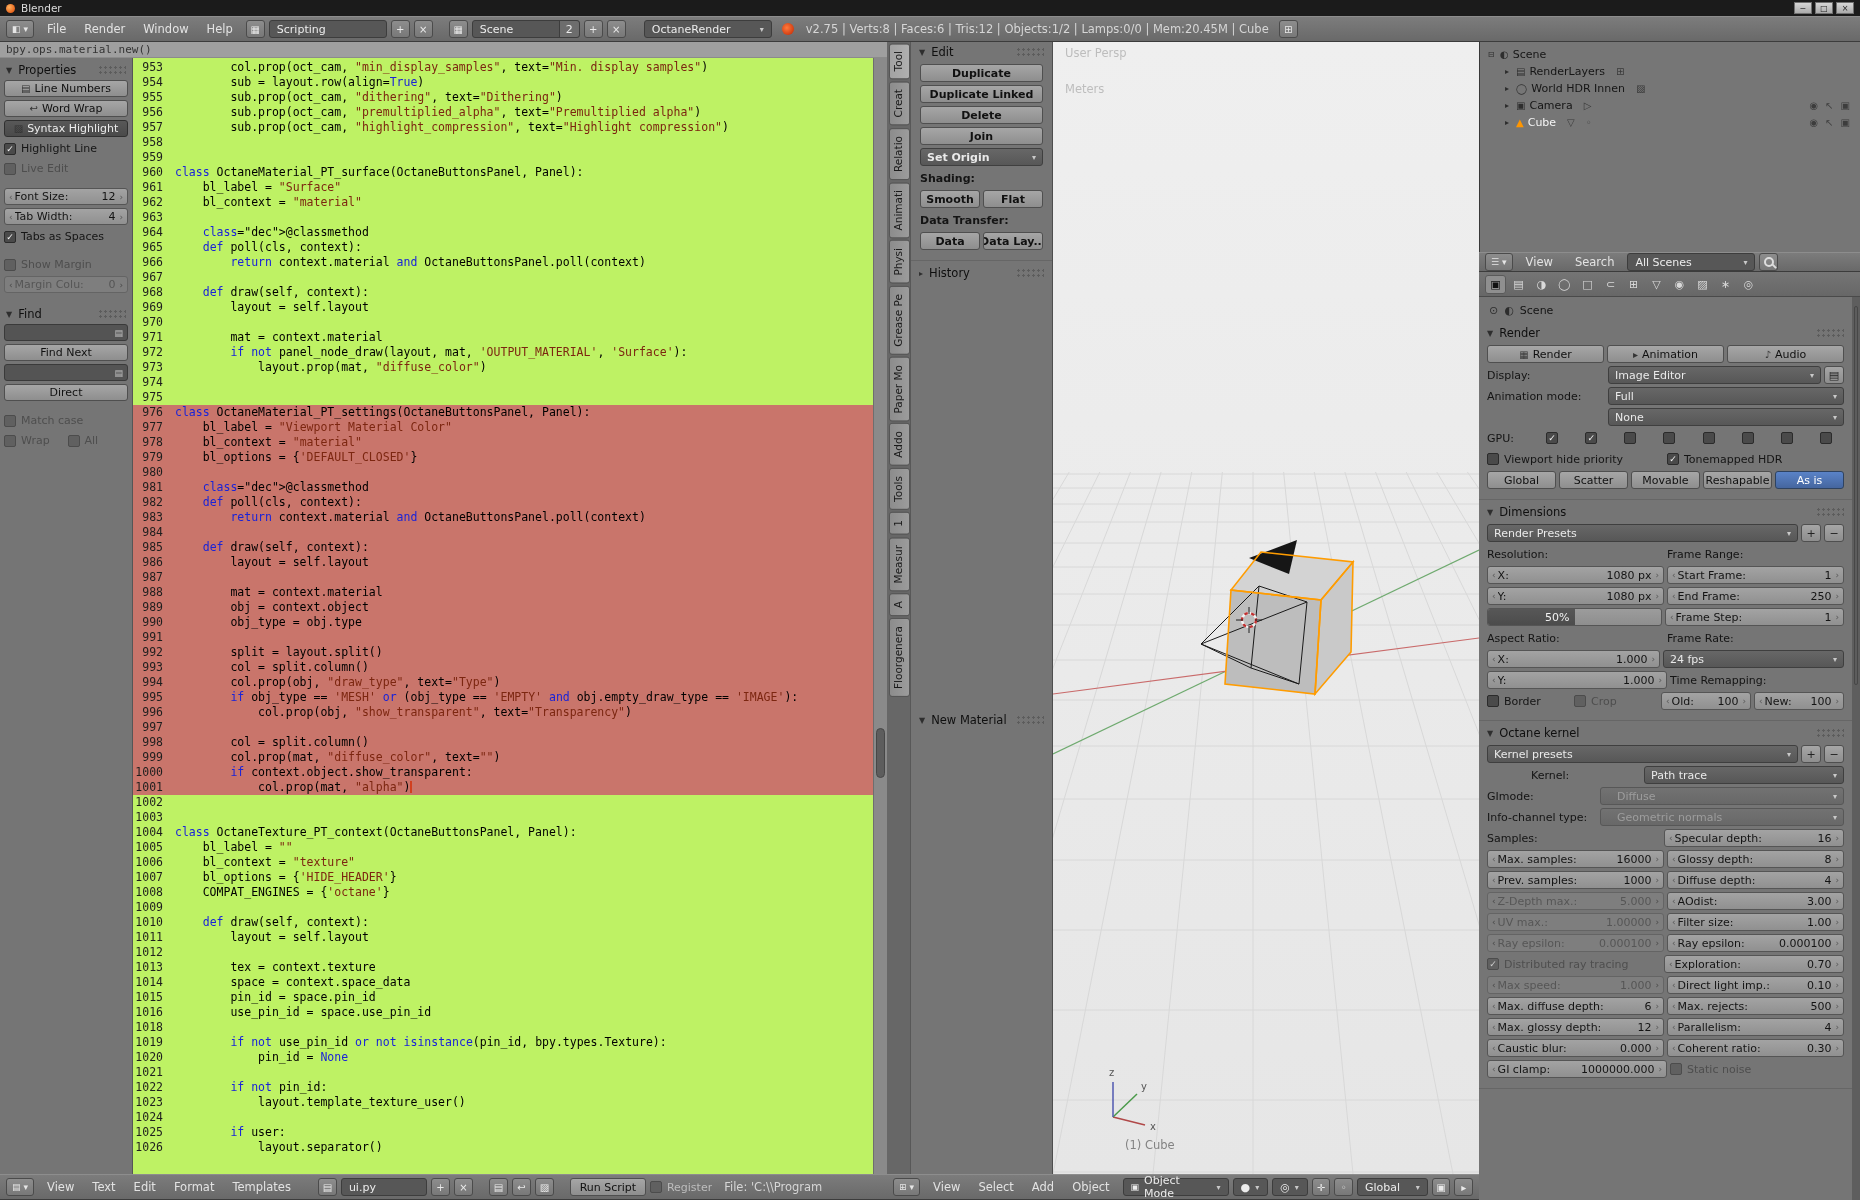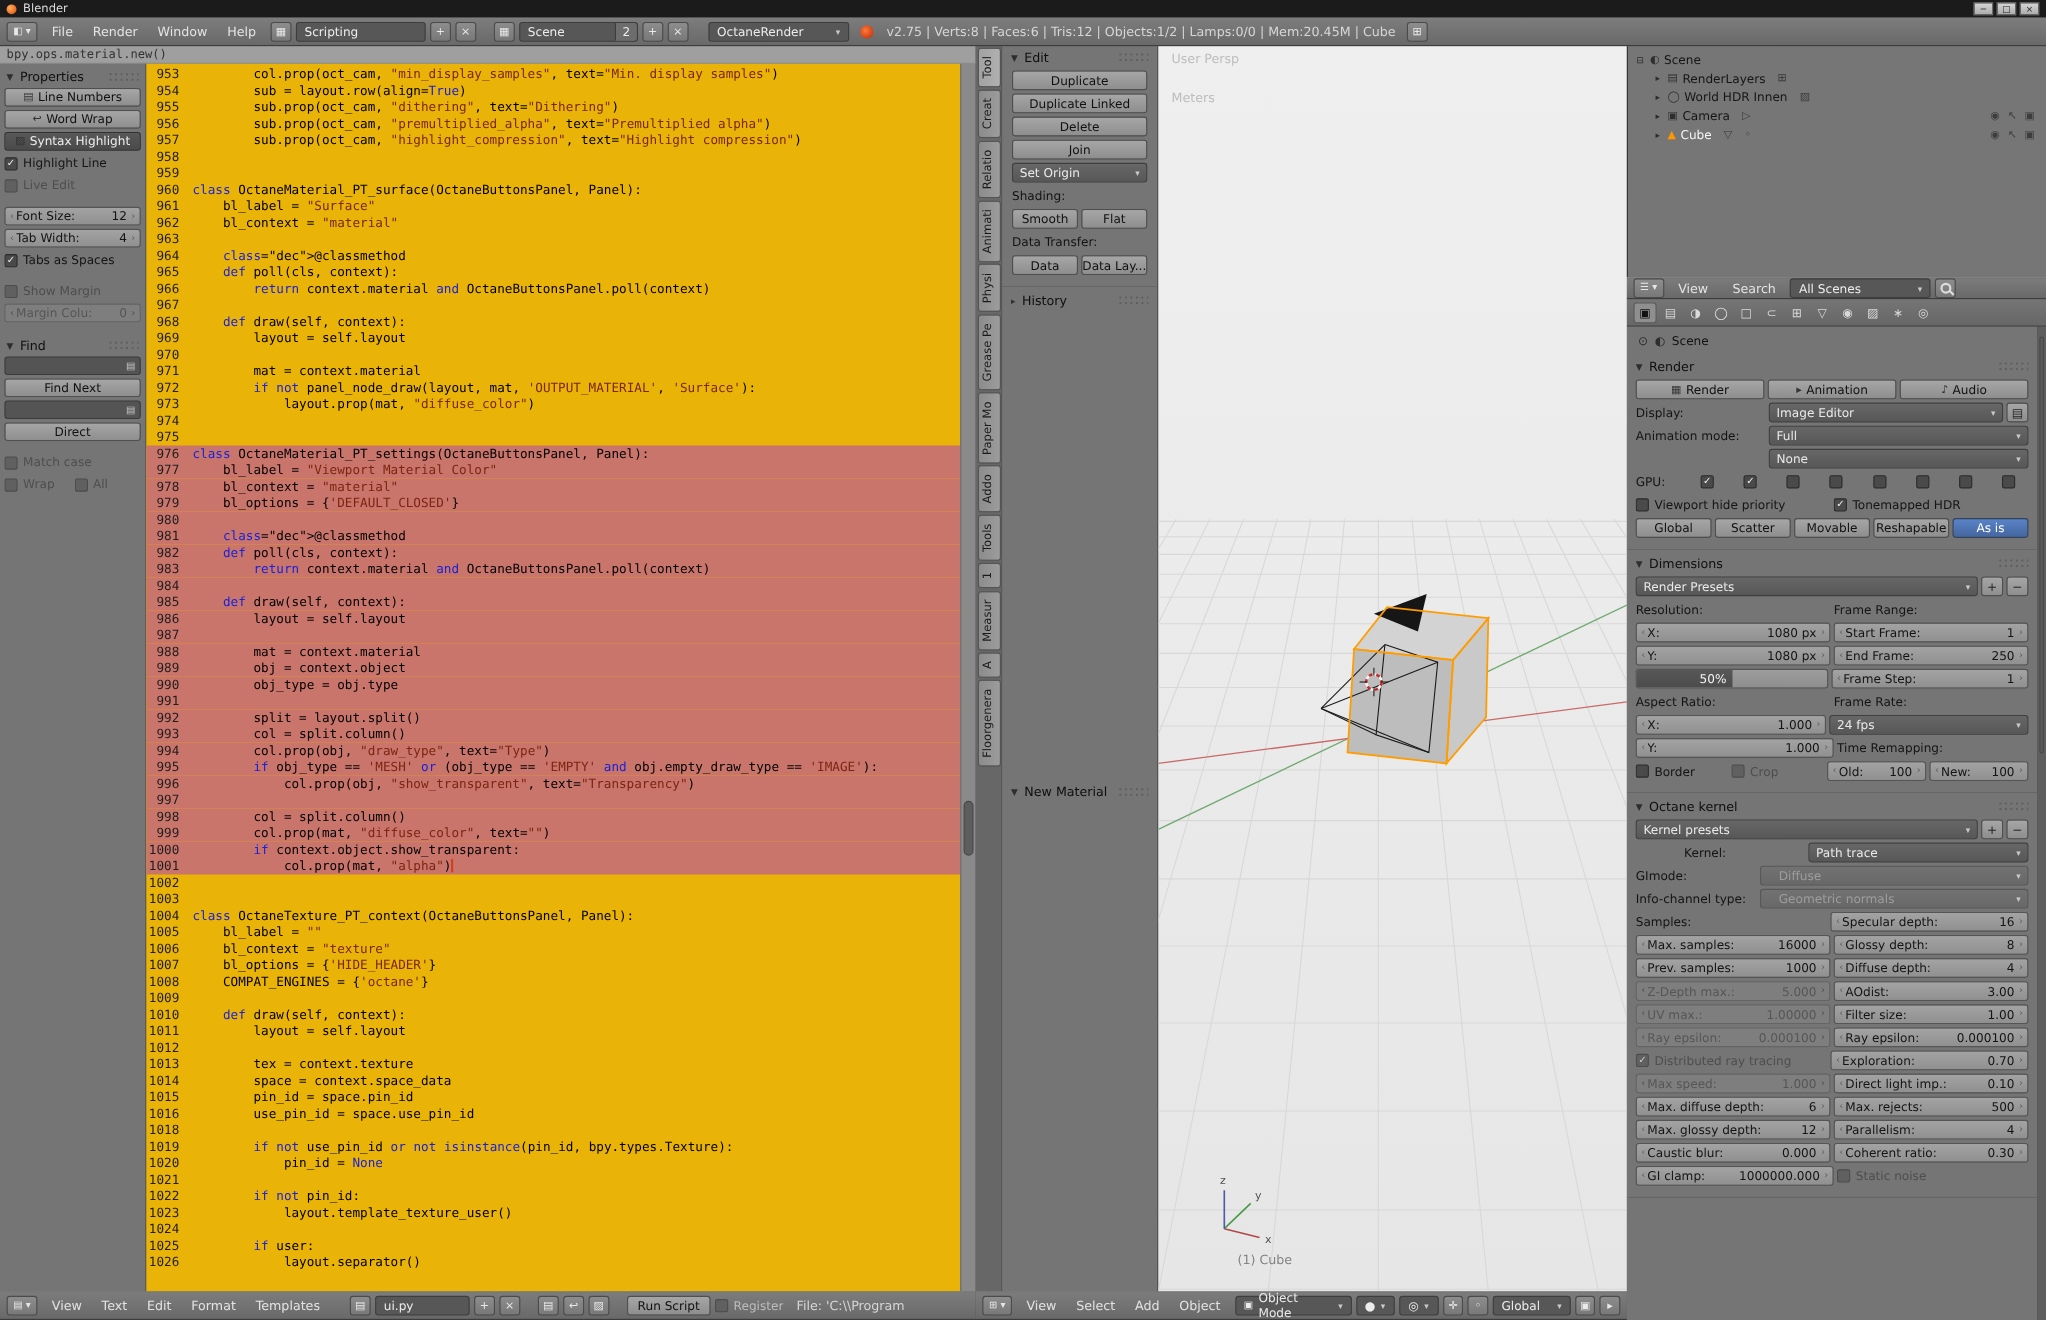--- a/index.html
+++ b/index.html
@@ -78,21 +78,21 @@
                 font-family:"DejaVu Sans Mono", monospace; }
   #tx-sidebar { position:absolute; left:0; top:58px; width:133px; height:1116px; background:#757575;
                 border-right:1px solid #565656; padding:2px 4px; }
   #tx-sidebar .w-row { height:17px; margin-bottom:3px; }
   .gap8 { height:8px; }
   .w-input { display:flex; align-items:center; background:#545454; border:1px solid #3a3a3a; border-radius:3px;
              height:17px; padding:0 4px; }
   .w-input input { flex:1; background:transparent; border:none; outline:none; color:#eee; font-size:11px; width:60px; }
   .w-input .clip { color:#c4c4c4; font-size:9px; }
 
-  #code-area { position:absolute; left:133px; top:58px; width:740px; height:1116px; background:#eab308;
+  #code-area { position:absolute; left:133px; top:58px; width:740px; height:1116px; background:#bef264;
                overflow:hidden; padding-top:2px; }
   .code-line { height:15px; line-height:15px; font-family:"DejaVu Sans Mono", monospace; font-size:11.5px;
                white-space:pre; color:#000; display:flex; }
   .code-line.sel { background:#c9756b; }
   .gutter { flex:0 0 42px; text-align:right; padding-right:12px; color:#1e1e1e; }
   .codetext { flex:1; }
   .kw { color:#1a23d8; } .str { color:#7c2610; }
   .caret { display:inline-block; width:2px; height:12px; background:#d1401f; vertical-align:-2px; }
   #code-scroll { position:absolute; left:873px; top:58px; width:14px; height:1116px; background:#8a8a8a;
                  border-left:1px solid #6e6e6e; }
@@ -103,21 +103,21 @@
 
   
   #tab-strip { position:absolute; left:887px; top:42px; width:24px; height:1132px; background:#676767;
                border-right:1px solid #585858; display:flex; flex-direction:column; overflow:hidden; }
   .vtab { writing-mode:vertical-rl; transform:rotate(180deg); background:linear-gradient(90deg,#9c9c9c,#8c8c8c);
           border:1px solid #555; border-radius:3px; color:#1a1a1a; font-size:10.5px; padding:7px 2px;
           margin:1px 0 1px 2px; text-align:center; }
   .vtab.active { background:linear-gradient(90deg,#b0b0b0,#a2a2a2); }
   #toolshelf { position:absolute; left:911px; top:42px; width:142px; height:1132px; background:#757575;
                border-right:1px solid #4e4e4e; }
-  #toolshelf .panel-body { padding:2px 9px 5px; }
+  #toolshelf .panel-body { padding:2px 9px 5px;font-weight:bold; }
   #newmat-panel { position:absolute; left:0; top:668px; width:100%; }
 
   #viewport { position:absolute; left:1053px; top:42px; width:426px; height:1132px;
               background:linear-gradient(#efefef,#e6e6e6); overflow:hidden; }
   .vp-overlay { position:absolute; color:#bdbdbd; font-size:11.5px; }
   #vp-objlabel { color:#838383; }
 
   
   #outliner { position:absolute; left:1479px; top:42px; width:381px; height:210px; background:#767676;
               border-left:1px solid #383838; padding-top:4px; }

